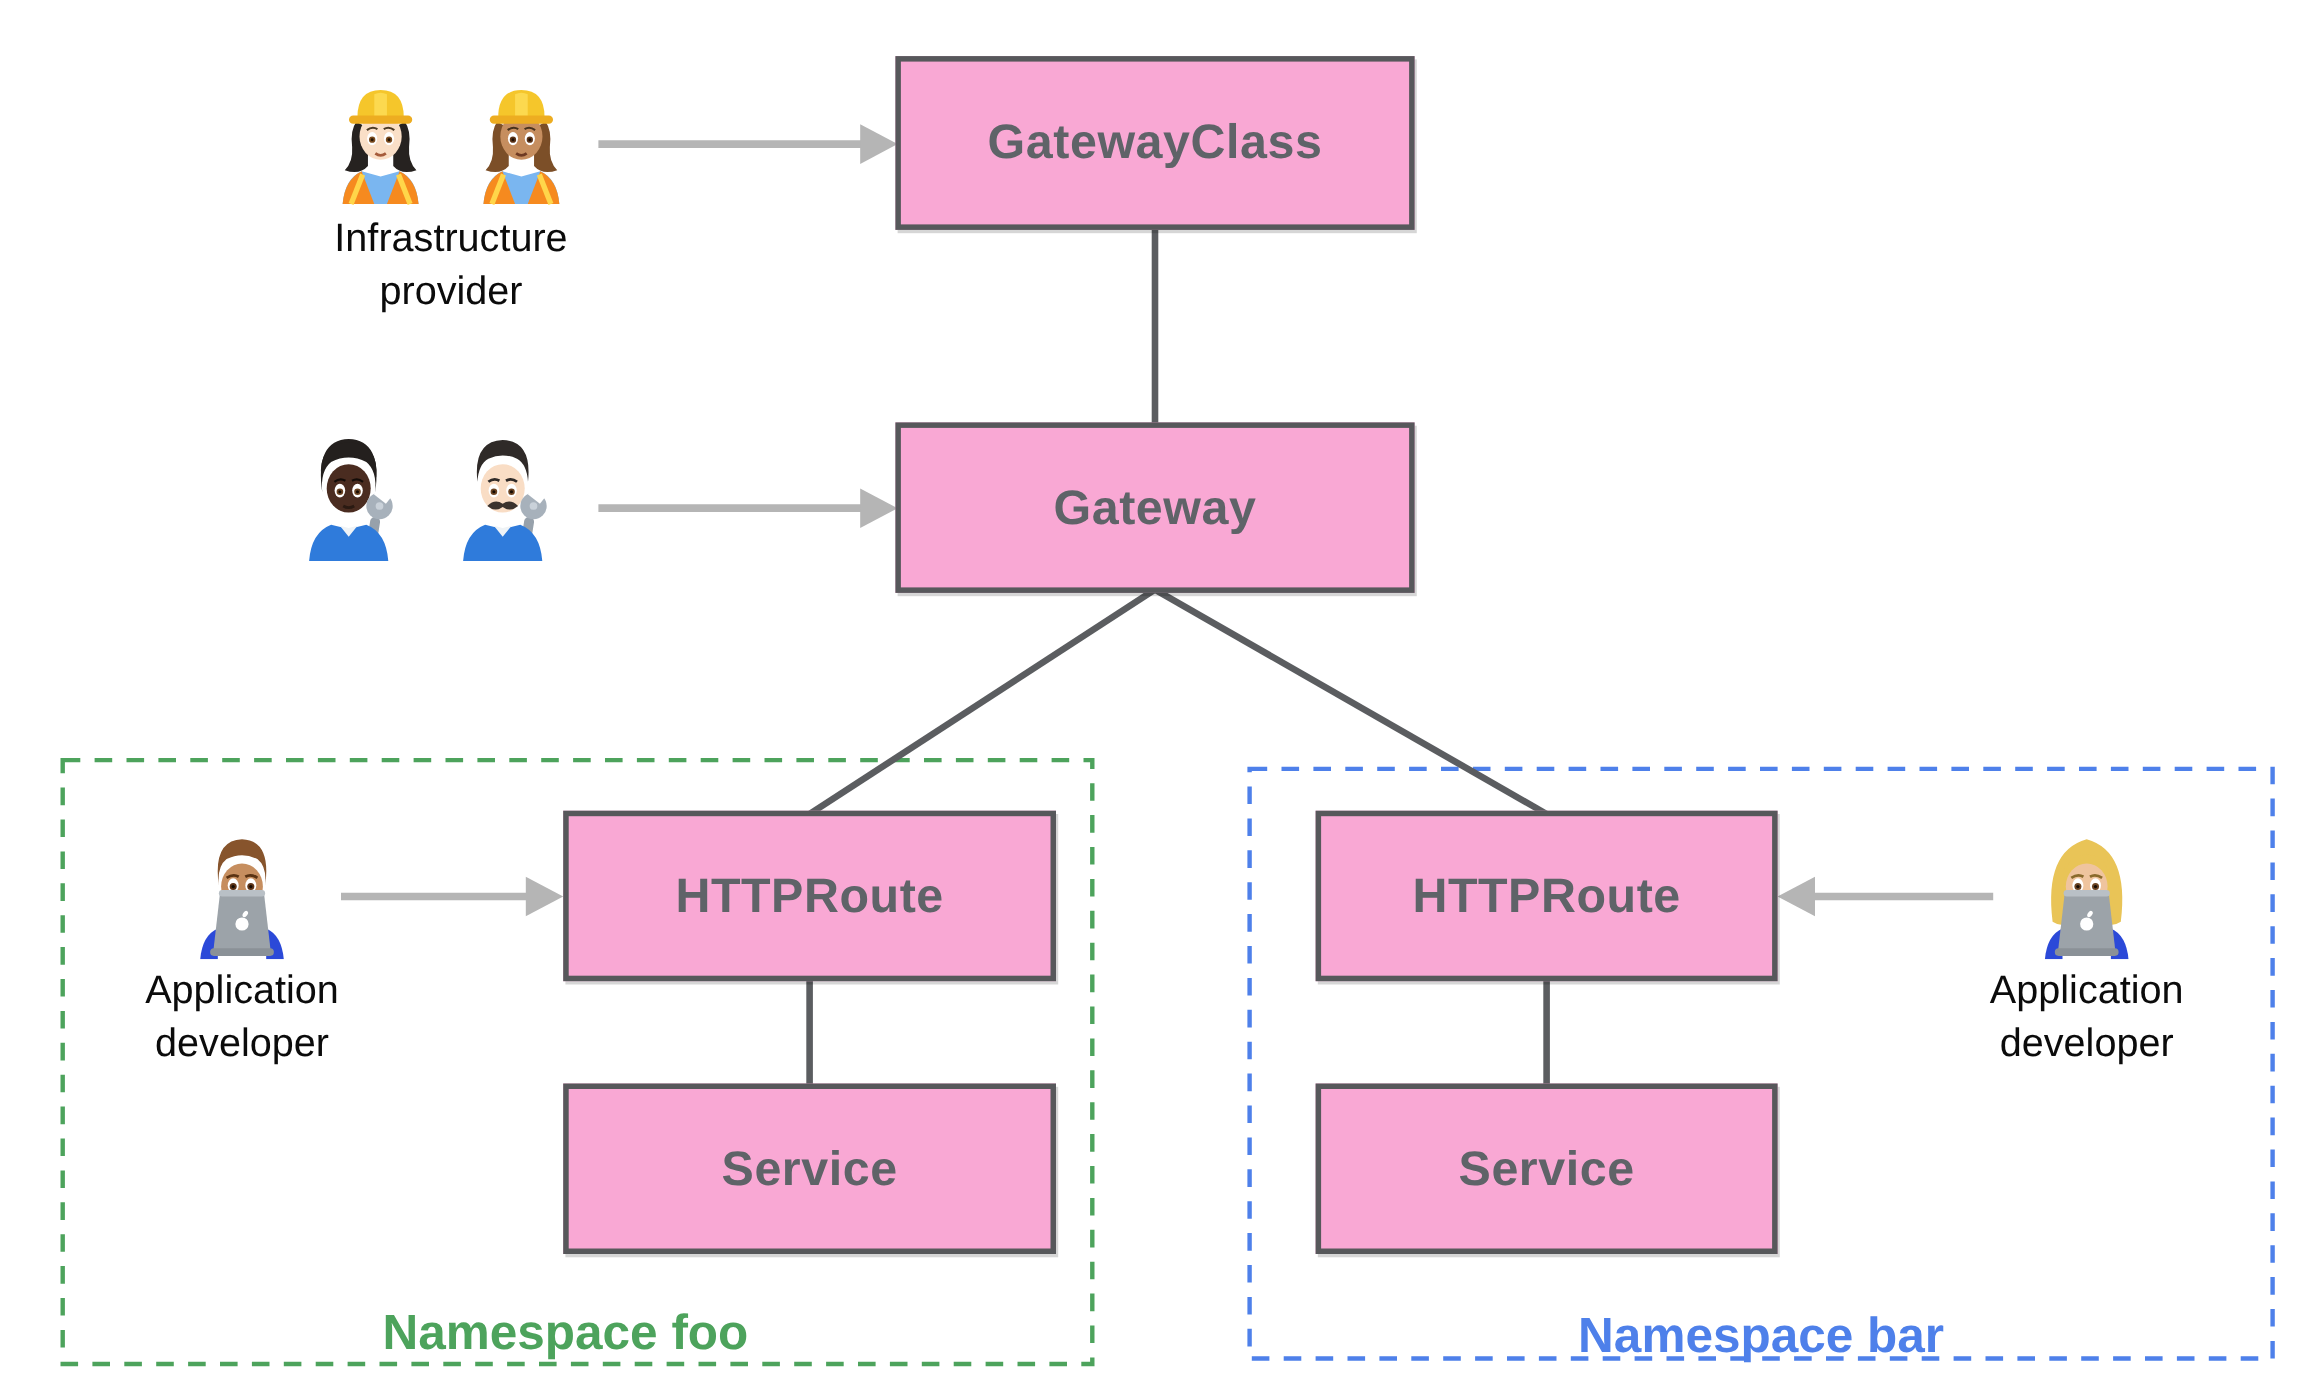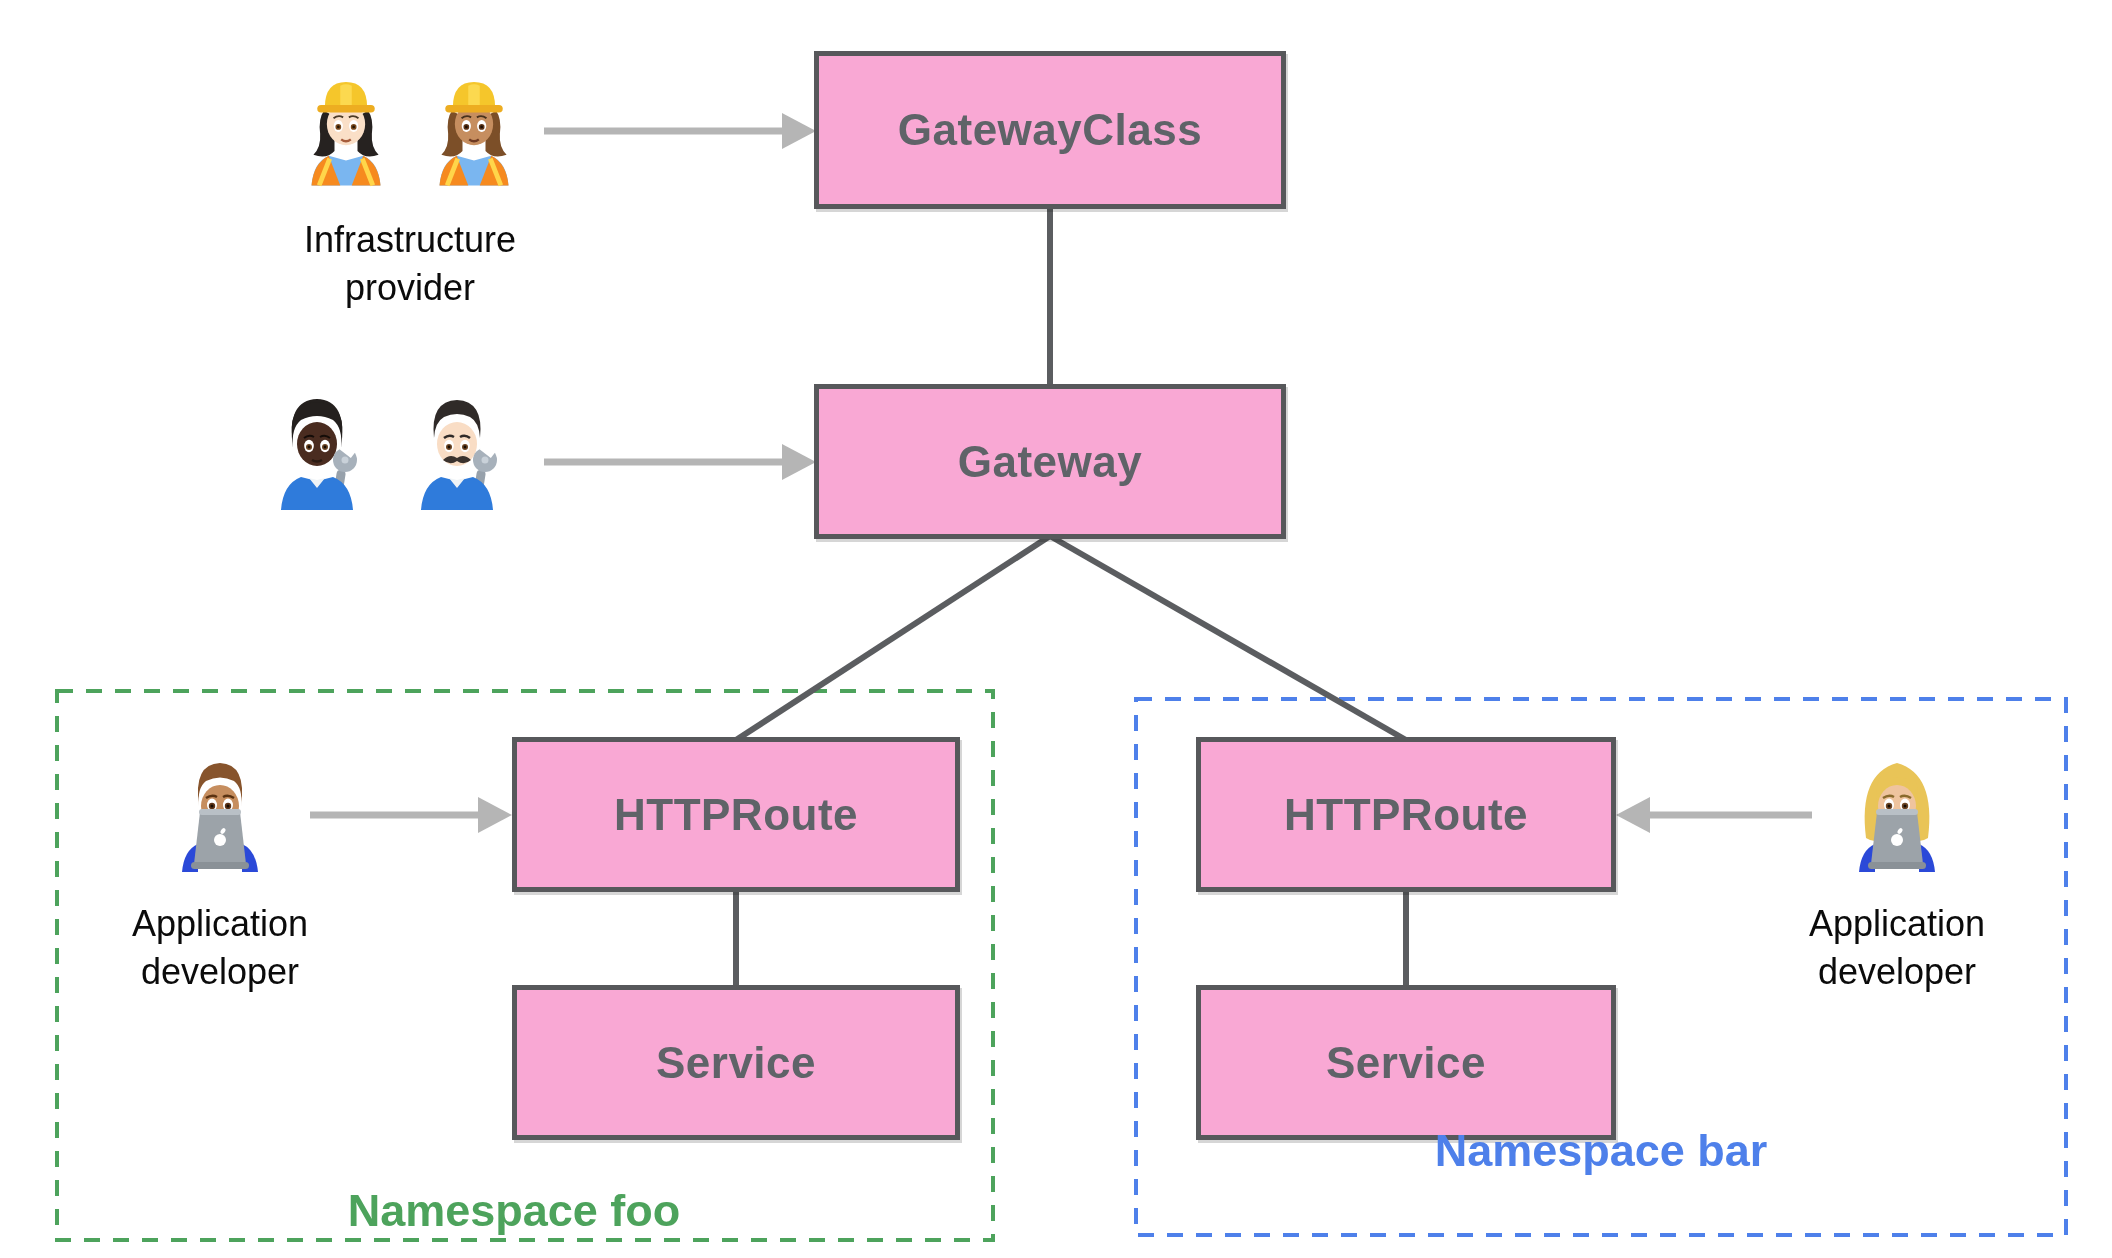--- a/index.html
+++ b/index.html
@@ -19,25 +19,25 @@
   .n-httproute-bar{left:1196px;top:737px;width:420px;height:155px;}
   .n-service-bar{left:1196px;top:985px;width:420px;height:155px;}
   .persona{position:absolute;width:450px;display:flex;flex-direction:column;align-items:center;}
   .p-infra{left:185px;top:64px;}
   .p-cluster{left:162px;top:386px;}
   .p-dev-foo{left:-5px;top:748px;}
   .p-dev-bar{left:1672px;top:748px;}
   .emoji-row{display:flex;align-items:flex-end;}
   .p-infra .emoji-row{gap:36px;}
   .p-cluster .emoji-row{gap:44px;}
-  .persona-label{margin-top:28px;font-size:36px;line-height:1.33;text-align:center;
+  .persona-label{margin-top:4px;font-size:36px;line-height:1.33;text-align:center;
                  color:var(--c-persona_label,#0B0B0B);max-width:310px;}
   .ns-label{position:absolute;font-size:45px;font-weight:700;text-align:center;line-height:1;}
   .ns-label-foo{left:46px;top:1188px;width:936px;color:var(--c-namespace_foo,#4DA35C);}
-  .ns-label-bar{left:1136px;top:1128px;width:930px;color:var(--c-namespace_bar,#4E80EA);}
+  .ns-label-bar{left:1136px;top:1191px;width:930px;color:var(--c-namespace_bar,#4E80EA);}
   .pemoji{display:block;}
 </style>
 </head>
 <body>
 
 <div id="canvas">
 
   <svg id="wires" viewBox="0 0 2112 1258">
 
     <rect x="57" y="691" width="936" height="549" fill="none" stroke-width="4" stroke-dasharray="16 13" style="stroke:var(--c-namespace_foo,#4DA35C)"></rect>

